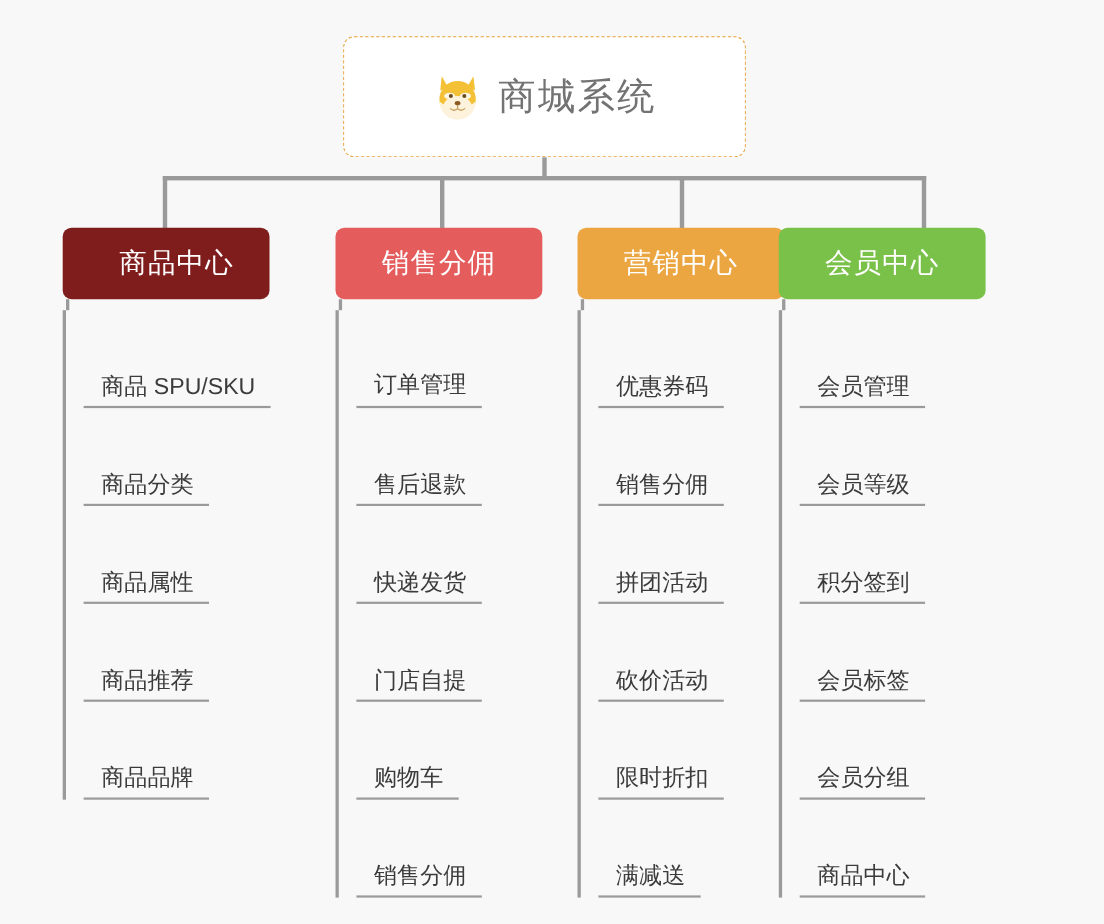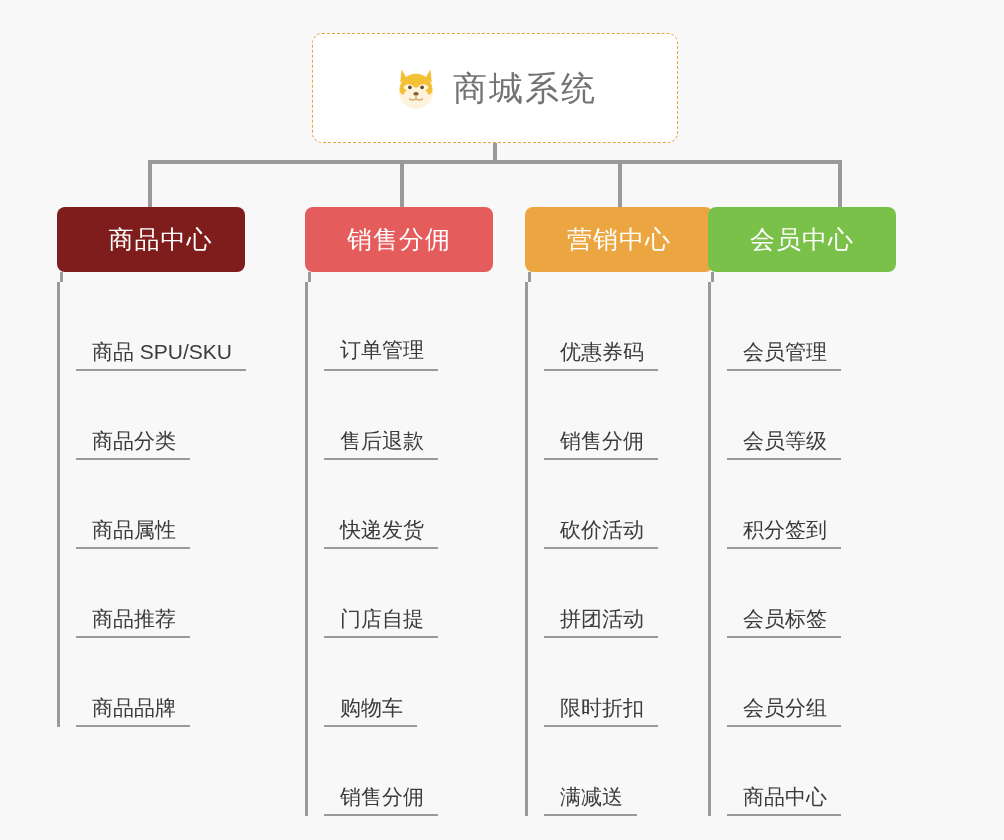--- a/index.html
+++ b/index.html
@@ -222,24 +222,24 @@
     </div>
     <div class="leaf-list" style="border-left-color: rgb(154, 154, 154);">
       <div class="spine-cap" style="background: rgb(154, 154, 154);"></div>
       <div class="leaf-item">
           <span class="leaf-label" style="border-bottom-color: rgb(154, 154, 154);">优惠券码</span>
         </div>
       <div class="leaf-item">
           <span class="leaf-label" style="border-bottom-color: rgb(154, 154, 154);">销售分佣</span>
         </div>
       <div class="leaf-item">
+          <span class="leaf-label" style="border-bottom-color: rgb(154, 154, 154);">拼团活动</span>
+        </div>
+      <div class="leaf-item">
           <span class="leaf-label" style="border-bottom-color: rgb(154, 154, 154);">砍价活动</span>
-        </div>
-      <div class="leaf-item">
-          <span class="leaf-label" style="border-bottom-color: rgb(154, 154, 154);">拼团活动</span>
         </div>
       <div class="leaf-item">
           <span class="leaf-label" style="border-bottom-color: rgb(154, 154, 154);">限时折扣</span>
         </div>
       <div class="leaf-item">
           <span class="leaf-label" style="border-bottom-color: rgb(154, 154, 154);">满减送</span>
         </div>
     </div>
   </div>
 

